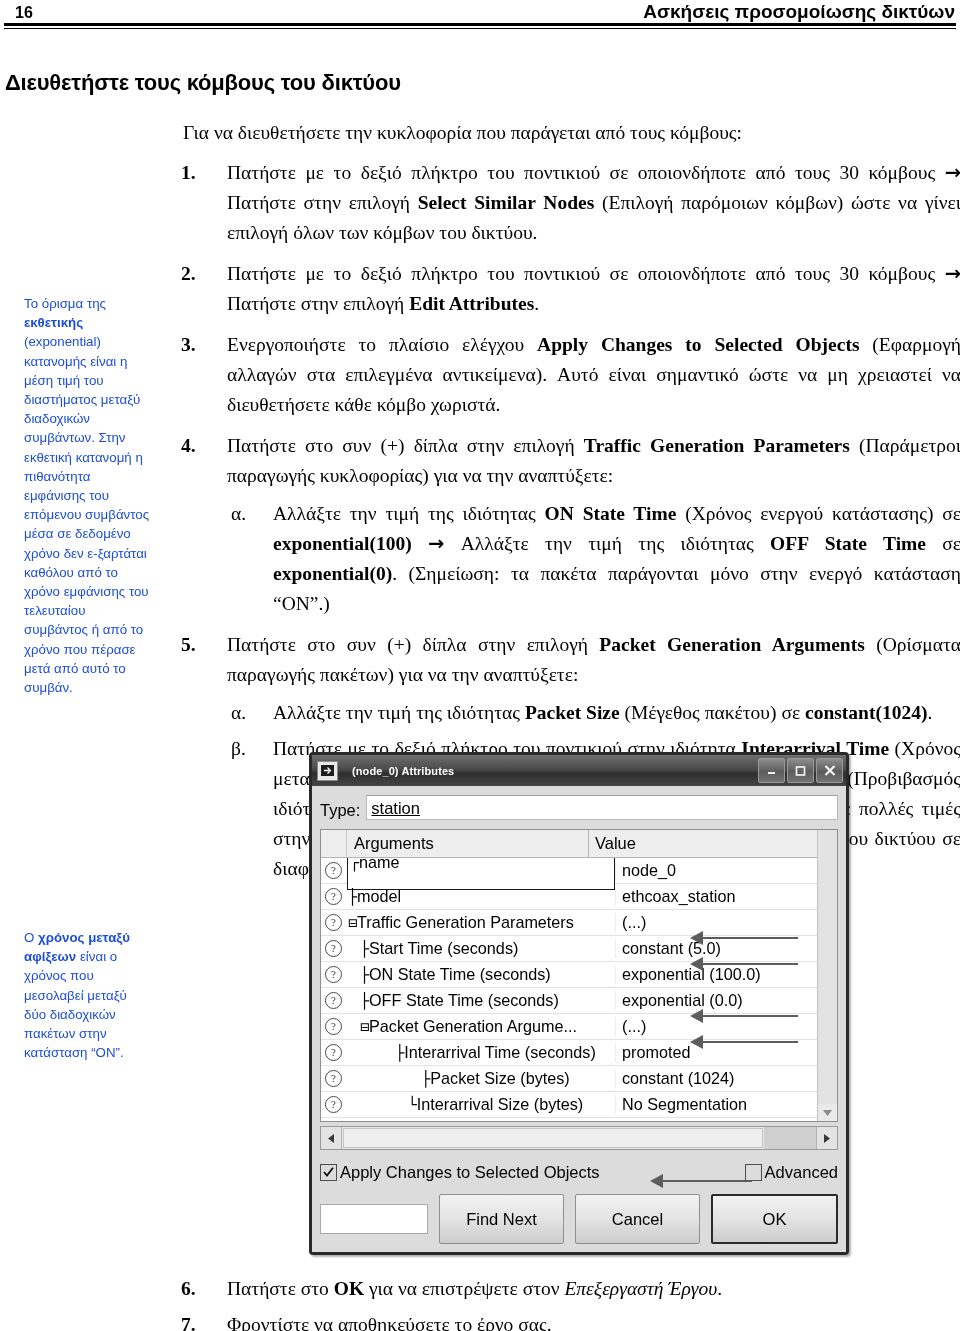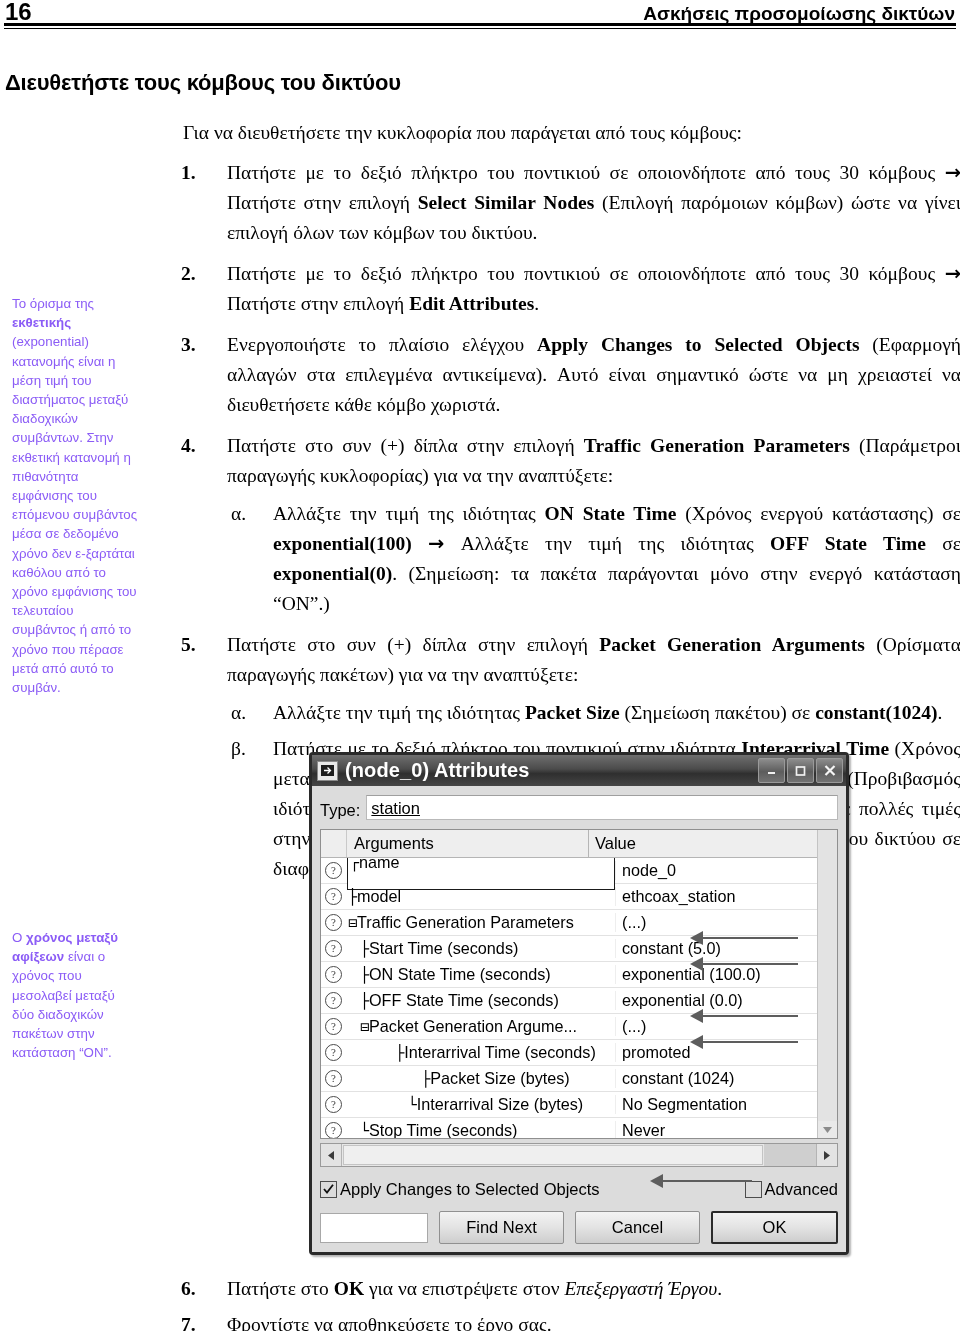--- a/index.html
+++ b/index.html
@@ -25,22 +25,23 @@
     right: 5px;
     top: 0px;
     height: 26px;
     display: flex;
     align-items: baseline;
     justify-content: space-between;
   }
   .folio {
     font-family: "Liberation Sans", "DejaVu Sans", sans-serif;
     font-weight: bold;
-    font-size: 24px;
+    font-size: 16px;
     line-height: 24px;
+    margin-left: 10px;
   }
   .running-title {
     font-family: "Liberation Sans", "DejaVu Sans", sans-serif;
     font-weight: bold;
     font-size: 19px;
     line-height: 24px;
   }
   .header-rule-thick {
     position: absolute;
     left: 4px;
@@ -65,27 +66,27 @@
     top: 70px;
     font-family: "Liberation Sans", "DejaVu Sans", sans-serif;
     font-weight: bold;
     font-size: 22px;
     letter-spacing: -0.2px;
   }
 
   
   .margin-note {
     position: absolute;
-    left: 12px;
+    left: 24px;
     width: 128px;
     font-family: "Liberation Sans", "DejaVu Sans", sans-serif;
     font-size: 13.3px;
     line-height: 19.2px;
     text-align: left;
-    color: #8b5cf6;
+    color: #1d4ed8;
   }
   .margin-note b { font-weight: bold; }
   #margin-note-exponential { top: 294px; }
   #margin-note-interarrival { top: 928px; }
 
   
   .body-col {
     position: absolute;
     left: 175px;
     top: 118px;
@@ -176,24 +177,25 @@
     background: #e9e9e9;
     border: 1px solid #8a8a8a;
     display: flex; align-items: center; justify-content: center;
     margin-right: 7px;
     flex: none;
   }
   .dlg-icon svg { display:block; }
   .dlg-title {
     color: #fff;
     font-weight: bold;
-    font-size: 20px;
+    font-size: 11px;
     letter-spacing: .1px;
     flex: 1 1 auto;
     white-space: nowrap;
+    margin-left: 7px;
   }
   .win-btns { display: flex; gap: 2px; flex: none; }
   .win-btn {
     width: 25px; height: 23px;
     border: 1px solid #9a9a9a;
     border-radius: 2px;
     background: linear-gradient(180deg,#8d8d8d 0%,#5d5d5d 55%,#737373 100%);
     display: flex; align-items: center; justify-content: center;
     color: #f2f2f2;
   }
@@ -398,21 +400,21 @@
     flex: none;
   }
   .findfield {
     width: 108px; height: 30px;
     background: #fff;
     border: 1px solid #a8a8a8;
     box-sizing: border-box;
     flex: none;
   }
   .btn {
-    height: 33px;
+    height: 50px;
     flex: 1 1 0;
     background: linear-gradient(180deg,#f3f3f3 0%,#e3e3e3 50%,#cdcdcd 100%);
     border: 1px solid #909090;
     border-radius: 2px;
     display: flex; align-items: center; justify-content: center;
     font-size: 16.5px;
     color: #000;
     box-sizing: border-box;
   }
   .btn.default {
@@ -463,21 +465,21 @@
 <div class="body-col">
   <p class="lead">Για να διευθετήσετε την κυκλοφορία που παράγεται από τους κόμβους:</p>
   <ol class="steps" id="steps-list">
       <li><span class="num">1.</span><span><span>Πατήστε με το δεξιό πλήκτρο του ποντικιού σε οποιονδήποτε από τους 30 κόμβους </span><span class="arrow-gl">→</span><span> Πατήστε στην επιλογή </span><span class="b">Select Similar Nodes</span><span> (Επιλογή παρόμοιων κόμβων) ώστε να γίνει επιλογή όλων των κόμβων του δικτύου.</span></span></li>
       <li><span class="num">2.</span><span><span>Πατήστε με το δεξιό πλήκτρο του ποντικιού σε οποιονδήποτε από τους 30 κόμβους </span><span class="arrow-gl">→</span><span> Πατήστε στην επιλογή </span><span class="b">Edit Attributes</span><span>.</span></span></li>
       <li><span class="num">3.</span><span><span>Ενεργοποιήστε το πλαίσιο ελέγχου </span><span class="b">Apply Changes to Selected Objects</span><span> (Εφαρμογή αλλαγών στα επιλεγμένα αντικείμενα). Αυτό είναι σημαντικό ώστε να μη χρειαστεί να διευθετήσετε κάθε κόμβο χωριστά.</span></span></li>
       <li><span class="num">4.</span><span><span>Πατήστε στο συν (+) δίπλα στην επιλογή </span><span class="b">Traffic Generation Parameters</span><span> (Παράμετροι παραγωγής κυκλοφορίας) για να την αναπτύξετε:</span></span><ol class="sub">
           <li><span class="num">α.</span><span><span>Αλλάξτε την τιμή της ιδιότητας </span><span class="b">ON State Time</span><span> (Χρόνος ενεργού κατάστασης) σε </span><span class="b">exponential(100)</span><span> </span><span class="arrow-gl">→</span><span> Αλλάξτε την τιμή της ιδιότητας </span><span class="b">OFF State Time</span><span> σε </span><span class="b">exponential(0)</span><span>. (Σημείωση: τα πακέτα παράγονται μόνο στην ενεργό κατάσταση “ON”.)</span></span></li>
         </ol></li>
       <li><span class="num">5.</span><span><span>Πατήστε στο συν (+) δίπλα στην επιλογή </span><span class="b">Packet Generation Arguments</span><span> (Ορίσματα παραγωγής πακέτων) για να την αναπτύξετε:</span></span><ol class="sub">
-          <li><span class="num">α.</span><span><span>Αλλάξτε την τιμή της ιδιότητας </span><span class="b">Packet Size</span><span> (Σημείωση πακέτου) σε </span><span class="b">constant(1024)</span><span>.</span></span></li>
+          <li><span class="num">α.</span><span><span>Αλλάξτε την τιμή της ιδιότητας </span><span class="b">Packet Size</span><span> (Μέγεθος πακέτου) σε </span><span class="b">constant(1024)</span><span>.</span></span></li>
           <li><span class="num">β.</span><span><span>Πατήστε με το δεξιό πλήκτρο του ποντικιού στην ιδιότητα </span><span class="b">Interarrival Time</span><span> (Χρόνος μεταξύ αφίξεων) και επιλέξτε </span><span class="b">Promote Attribute to Higher Level</span><span> (Προβιβασμός ιδιότητας σε υψηλότερο επίπεδο). Αυτό μας επιτρέπει να αποδώσουμε πολλές τιμές στην ιδιότητα </span><span class="b">Interarrival Time</span><span>, και έτσι να ελέγξουμε την απόδοση του δικτύου σε διαφορετικές συνθήκες φόρτου εργασίας.</span></span></li>
         </ol></li>
     </ol>
 </div>
 
 <div class="tail-steps">
   <ol class="steps" id="tail-steps-list">
       <li><span class="num">6.</span><span><span>Πατήστε στο </span><span class="b">OK</span><span> για να επιστρέψετε στον </span><span class="i">Επεξεργαστή Έργου</span><span>.</span></span></li>
       <li><span class="num">7.</span><span><span>Φροντίστε να αποθηκεύσετε το έργο σας.</span></span></li>
     </ol>

